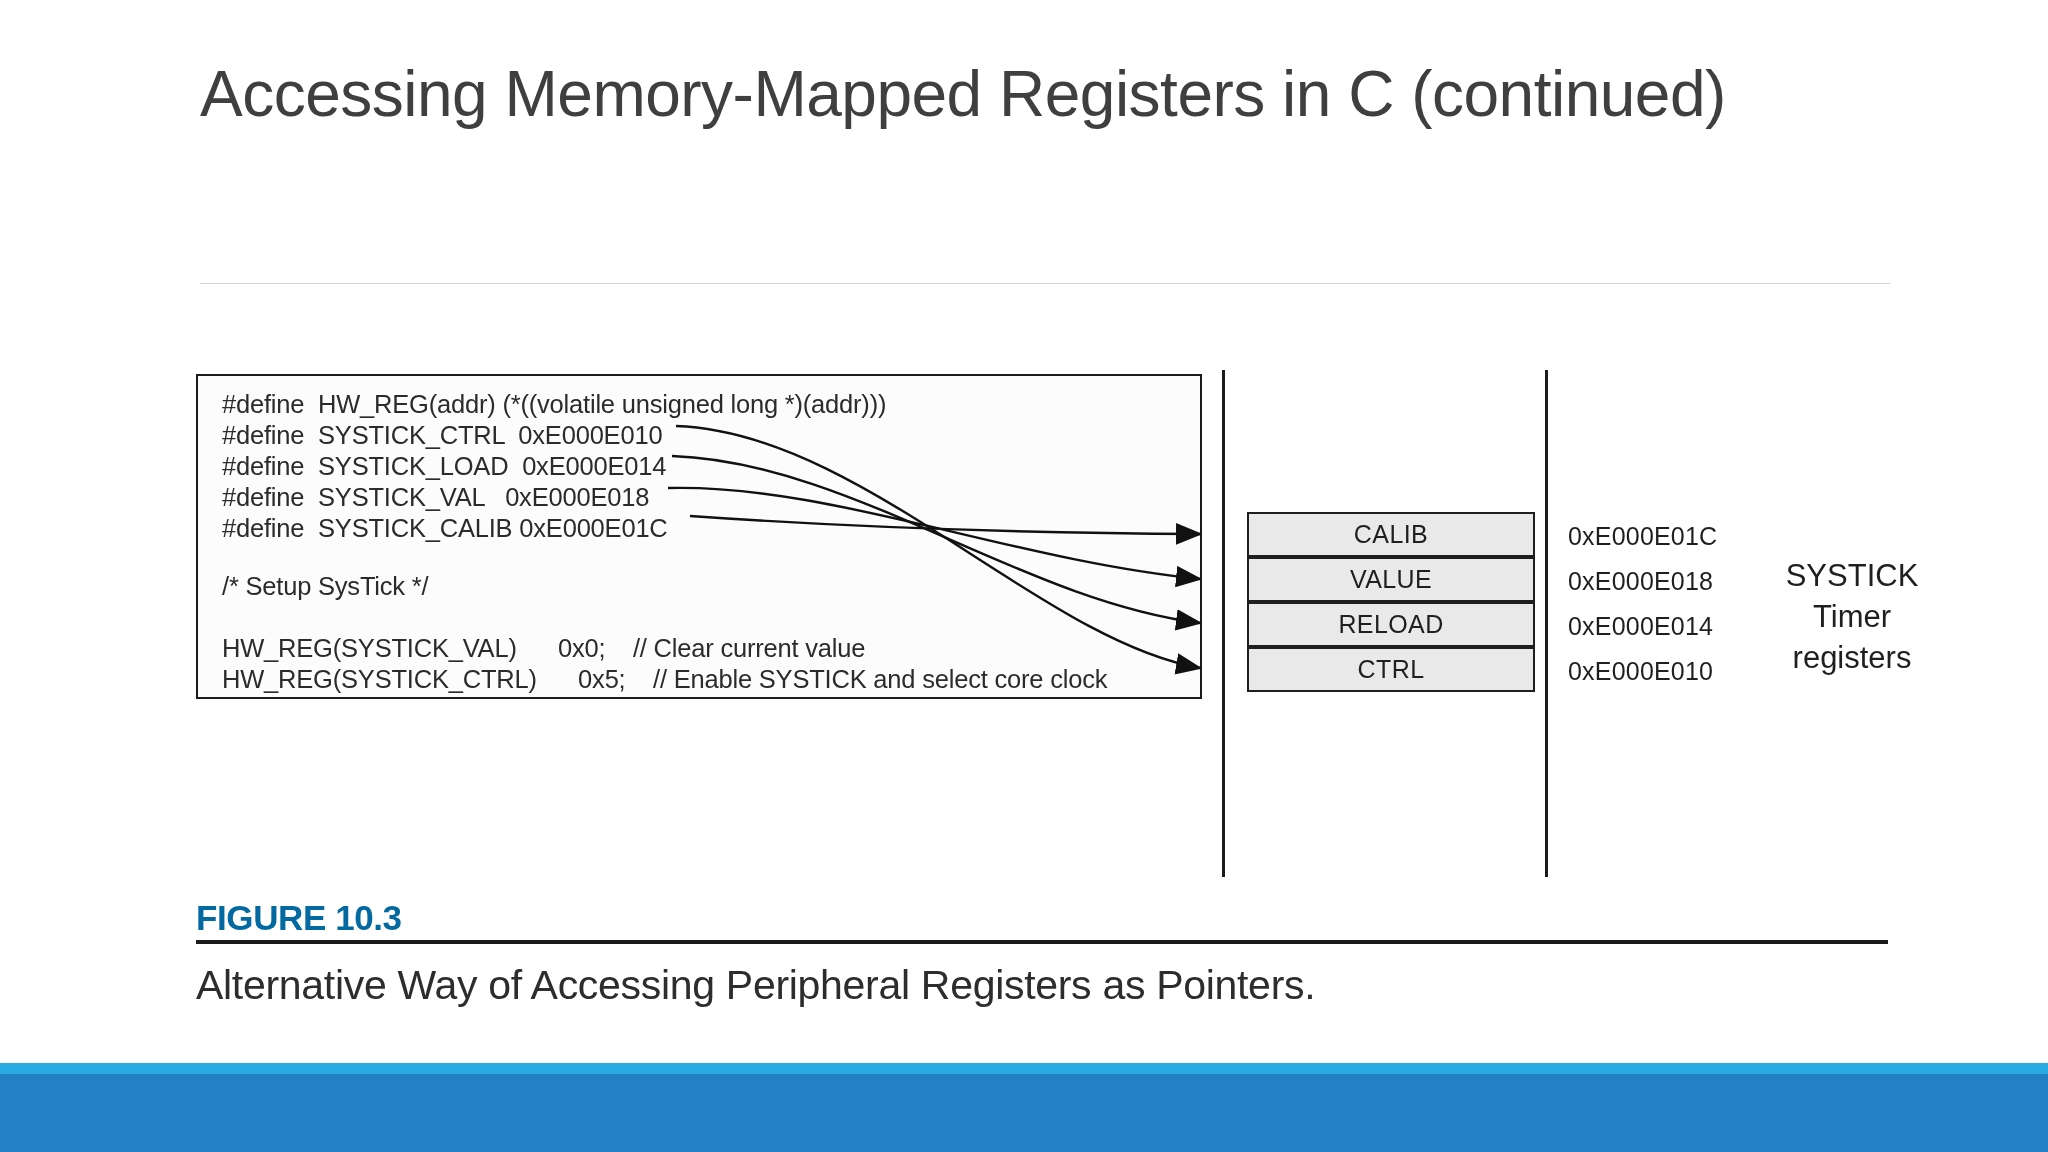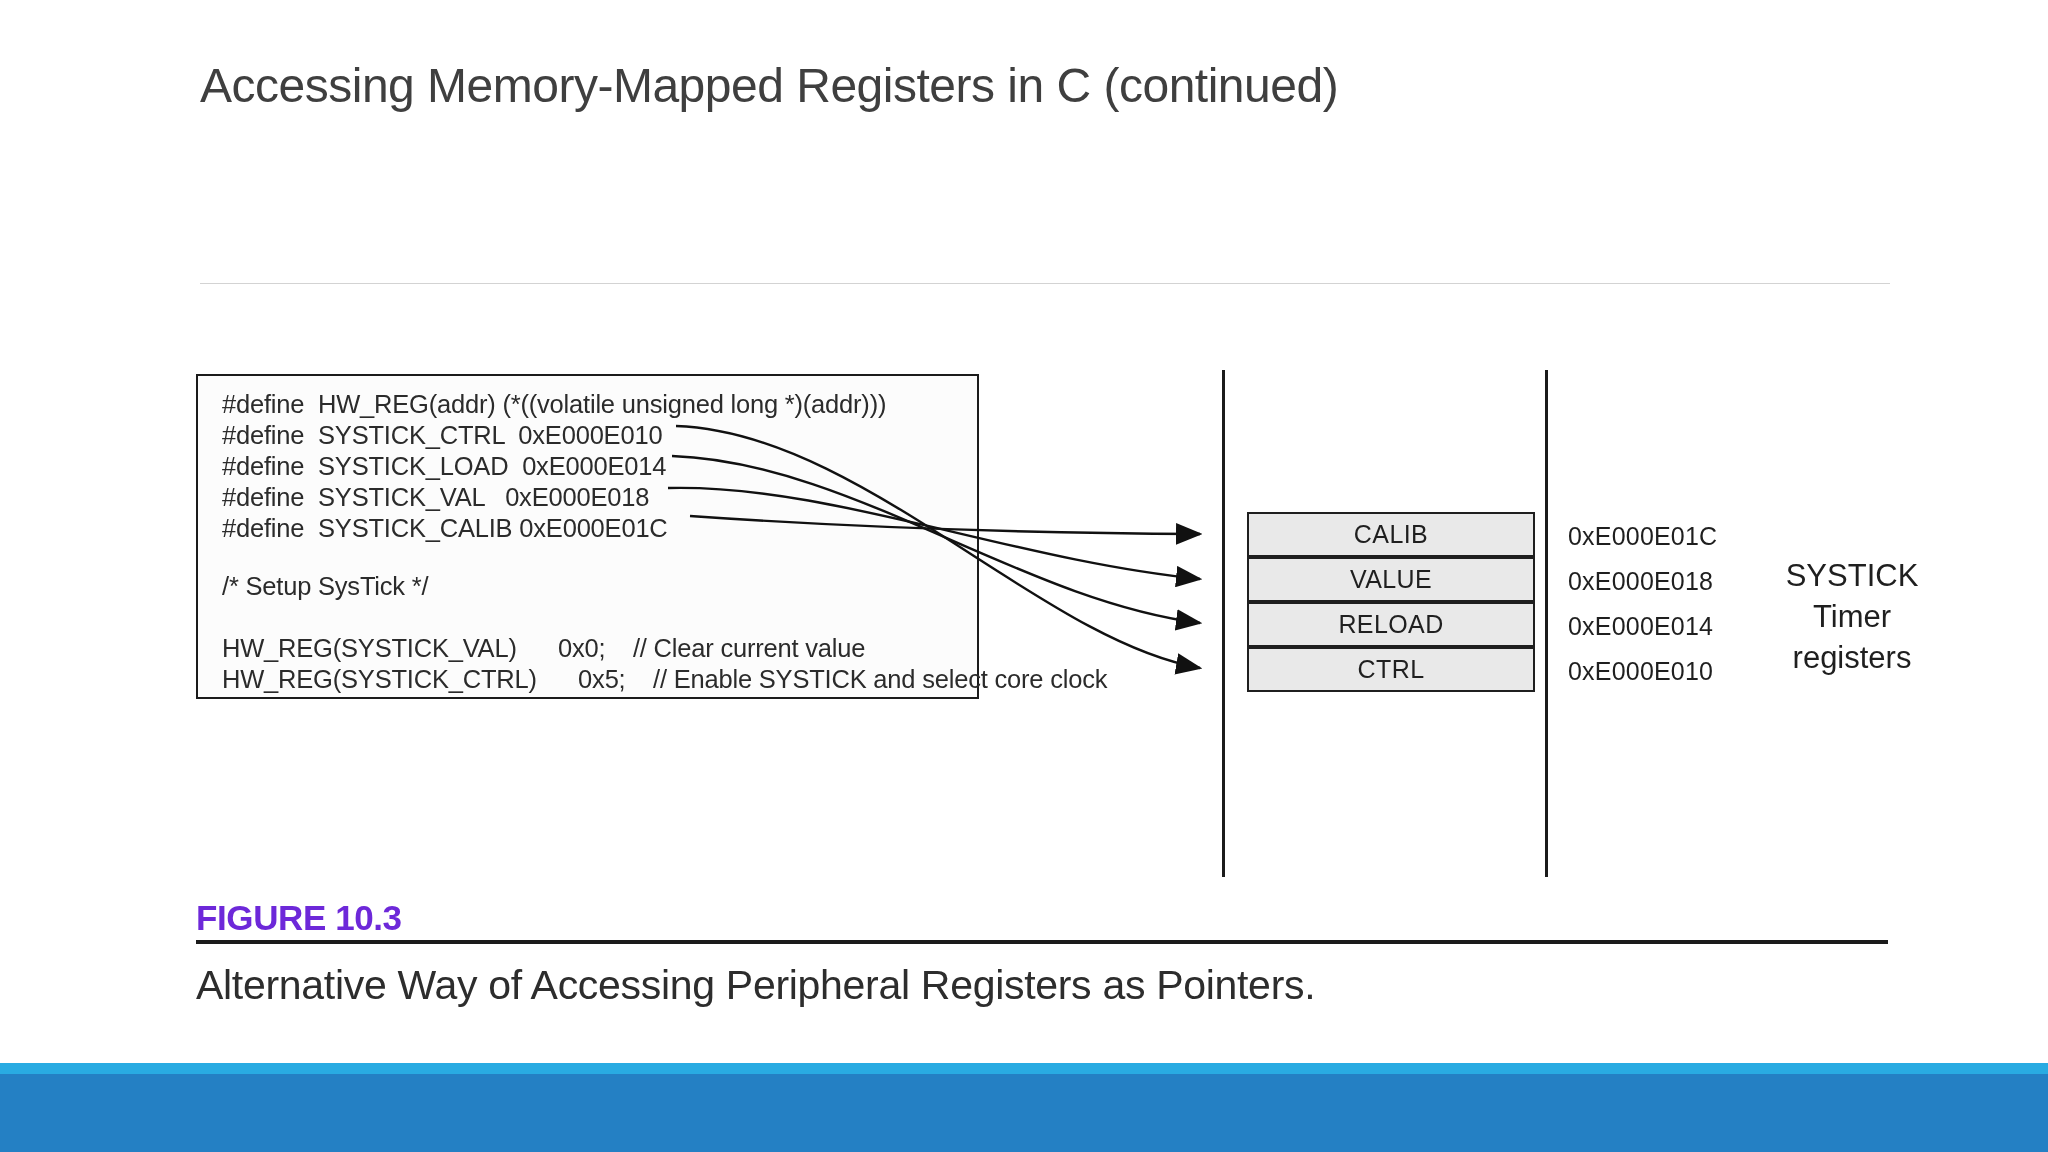--- a/index.html
+++ b/index.html
@@ -15,21 +15,21 @@
     font-family: "Liberation Sans", sans-serif;
     -webkit-font-smoothing: antialiased;
   }
 
   
   #slide-title {
     position: absolute;
     left: 200px;
     top: 62px;
     width: 1660px;
-    font-size: 48px;
+    font-size: 64px;
     line-height: 1.02;
     font-weight: 300;
     color: #3f3f3f;
     letter-spacing: -0.5px;
     white-space: pre-line;
   }
 
   #title-rule {
     position: absolute;
     left: 200px;
@@ -46,21 +46,21 @@
     top: 0;
     width: 2048px;
     height: 1060px;
   }
 
   
   #code-box {
     position: absolute;
     left: 196px;
     top: 374px;
-    width: 783px;
+    width: 1006px;
     height: 325px;
     border: 2px solid #1b1b1b;
     background: #fcfcfc;
     box-sizing: border-box;
   }
   .code-line {
     position: absolute;
     white-space: pre;
     font-family: "Liberation Sans", sans-serif;
     font-size: 25.5px;
@@ -128,21 +128,21 @@
     pointer-events: none;
   }
 
   
   #figure-number {
     position: absolute;
     left: 196px;
     top: 898px;
     font-size: 35px;
     font-weight: bold;
-    color: #6d28d9;
+    color: #0369a1;
     letter-spacing: -0.4px;
   }
   #caption-rule {
     position: absolute;
     left: 196px;
     top: 940px;
     width: 1692px;
     height: 4px;
     background: #1b1b1b;
   }

